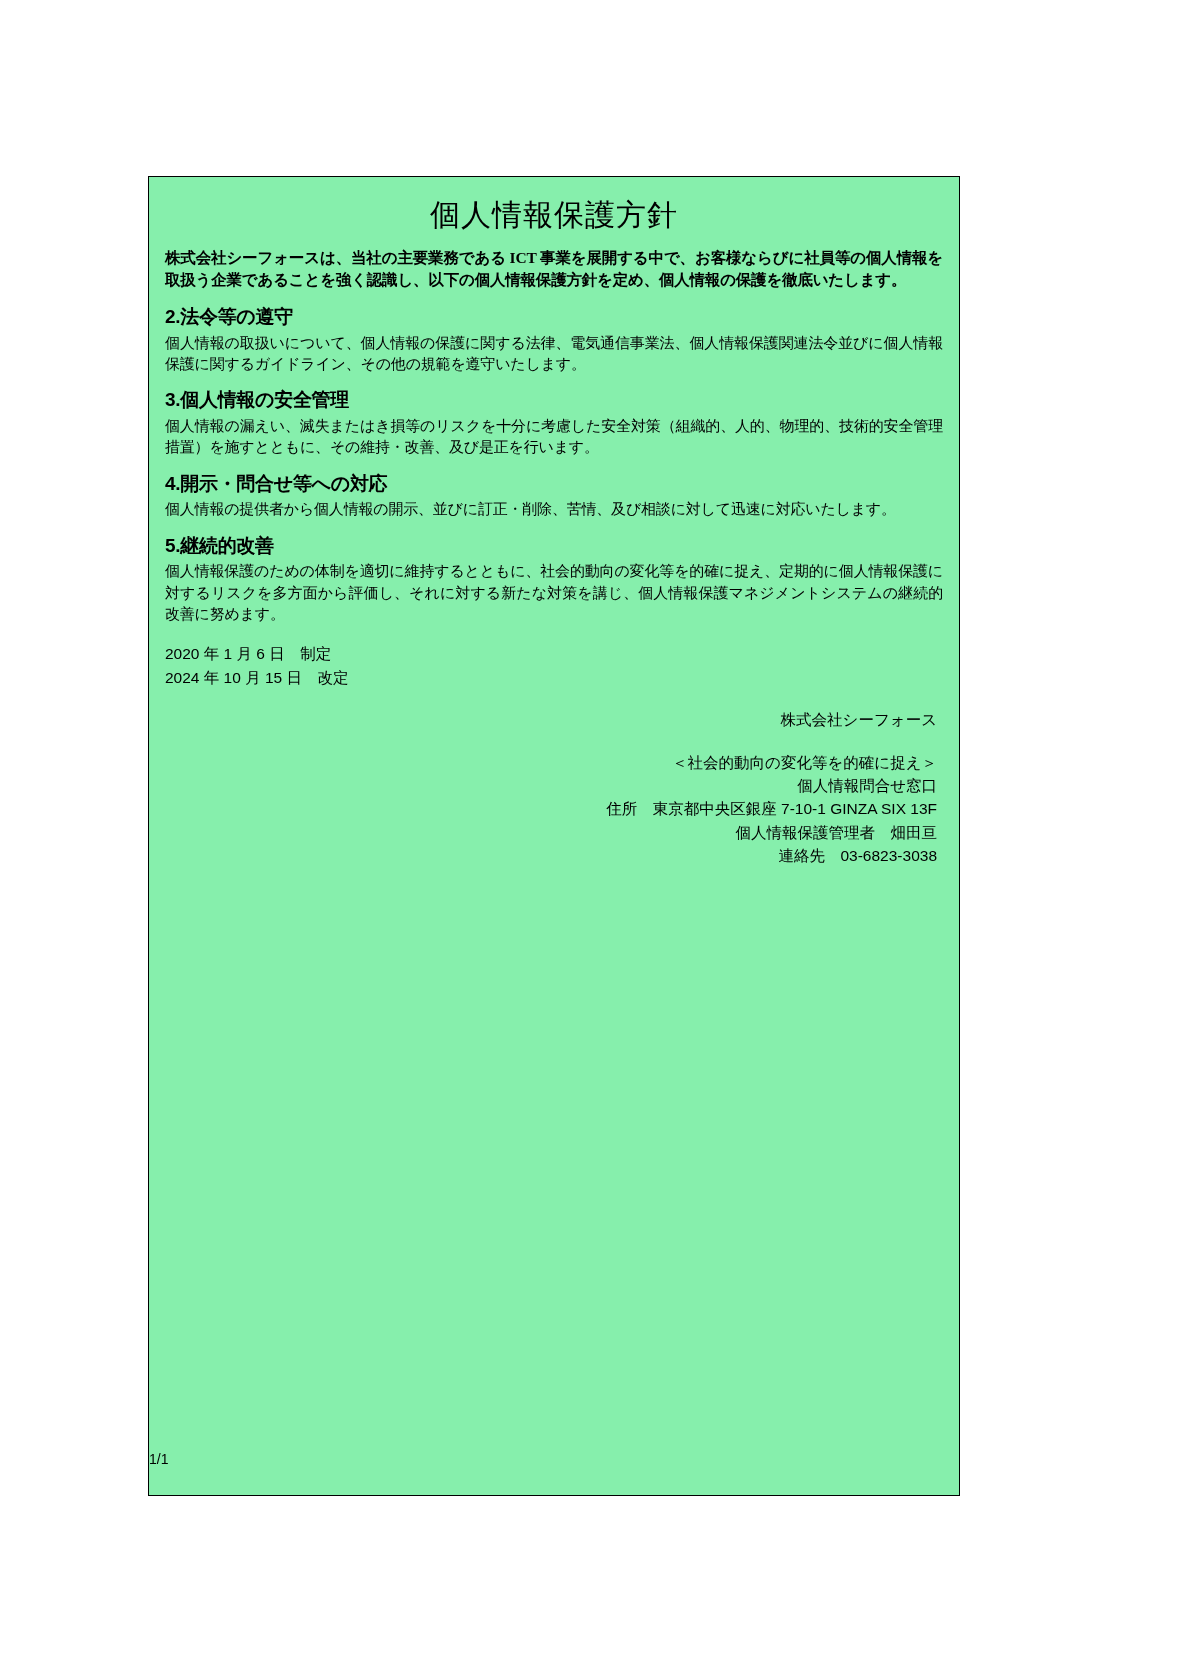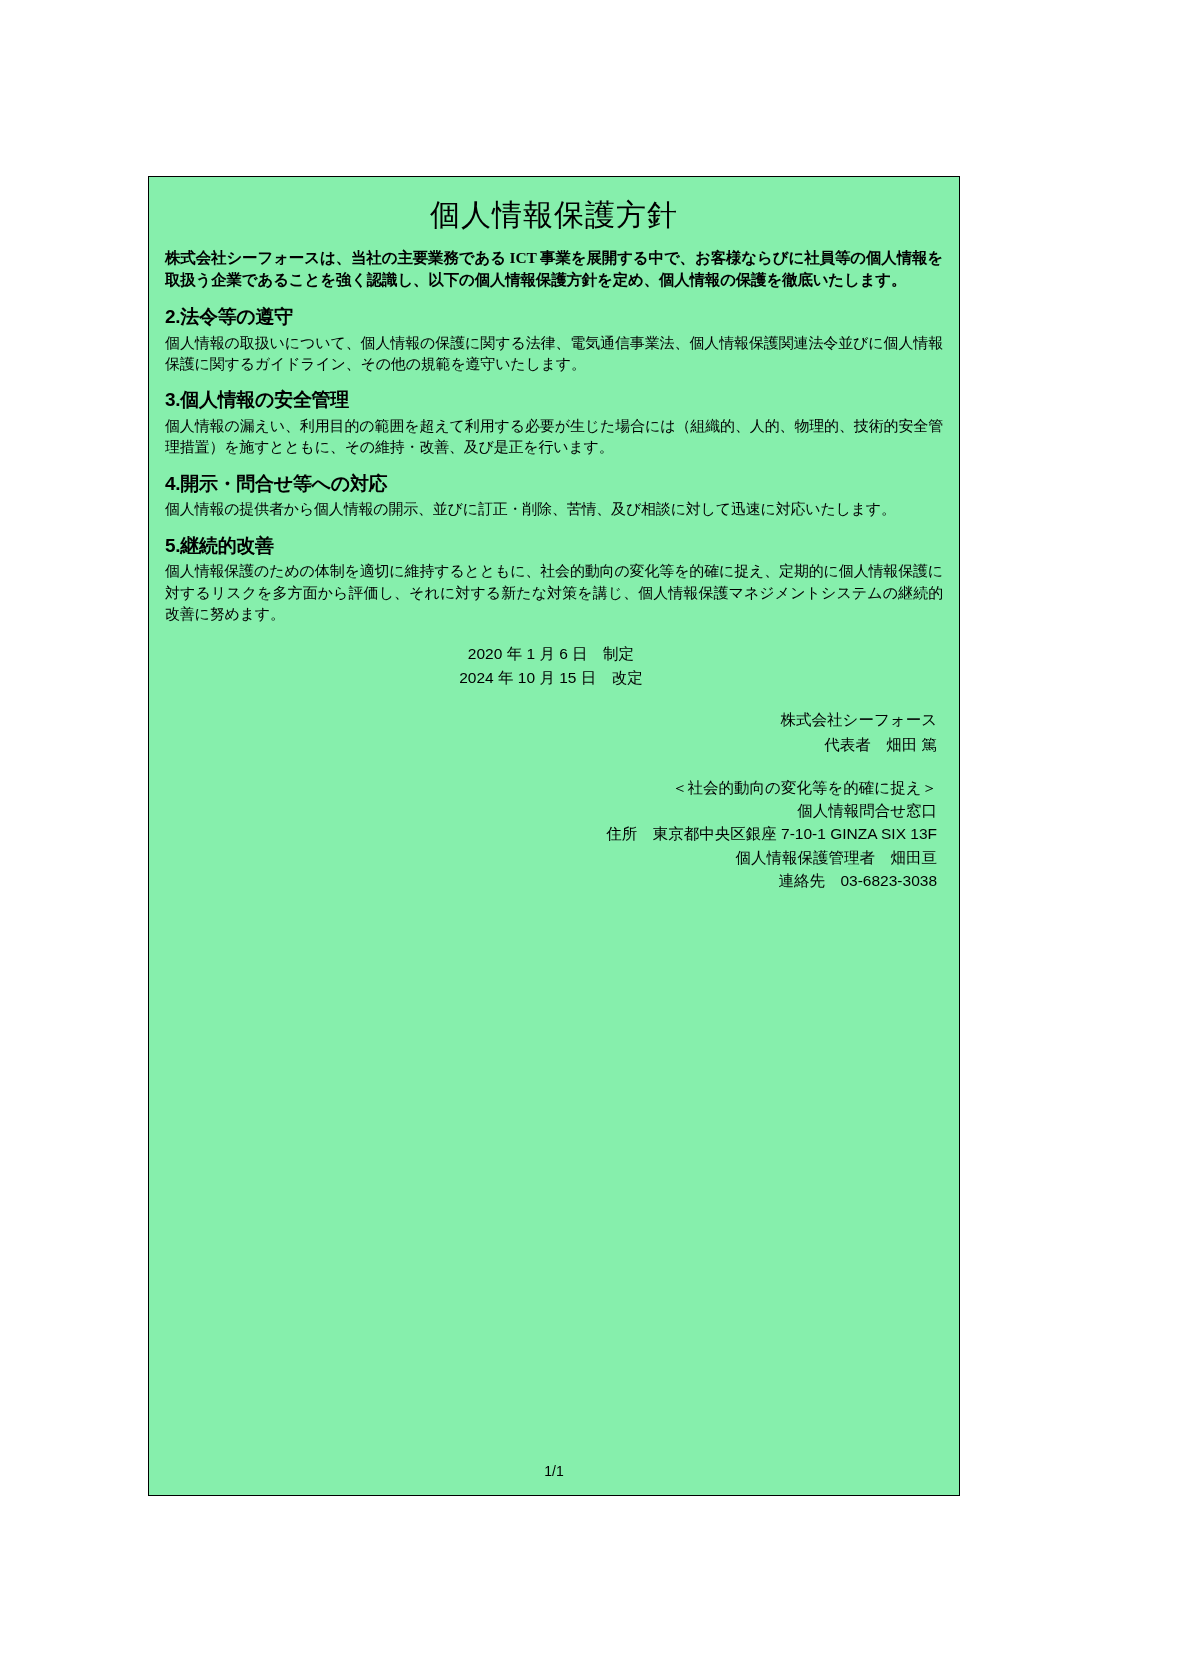--- a/index.html
+++ b/index.html
@@ -60,21 +60,21 @@
   }
   .sec-body {
     font-size: 15px;
     line-height: 1.42;
     letter-spacing: -0.2px;
     margin: 0;
     text-align: justify;
   }
   .signoff {
     margin-top: 18px;
-    text-align: center;
+    text-align: left;
     font-size: 15.5px;
     line-height: 1.55;
     padding-right: 6px;
   }
   .company-block {
     text-align: right;
     font-size: 15.5px;
     line-height: 1.6;
     padding-right: 6px;
   }
@@ -82,22 +82,22 @@
     margin-top: 18px;
     text-align: right;
     font-size: 15.5px;
     line-height: 1.5;
     padding-right: 6px;
   }
   .footer {
     position: absolute;
     left: 0;
     right: 0;
-    bottom: 16px;
-    text-align: center;
+    bottom: 28px;
+    text-align: left;
     font-size: 14px;
   }
   .nowrap { white-space: nowrap; }
 </style>
 </head>
 <body>
 
 <div class="page">
   <div class="page-inner">
 
@@ -106,41 +106,40 @@
     <p class="lead">株式会社シーフォースは、当社の主要業務である ICT 事業を展開する中で、お客様ならびに社員等の個人情報を取扱う企業であることを強く認識し、以下の個人情報保護方針を定め、個人情報の保護を徹底いたします。</p>
 
 
     <div class="section">
       <div class="sec-head">2.法令等の遵守</div>
       <p class="sec-body">個人情報の取扱いについて、個人情報の保護に関する法律、電気通信事業法、個人情報保護関連法令並びに個人情報保護に関するガイドライン、その他の規範を遵守いたします。</p>
     </div>
 
     <div class="section">
       <div class="sec-head">3.個人情報の安全管理</div>
-      <p class="sec-body">個人情報の漏えい、利用目的の範囲を超えて利用する必要が生じた場合には（組織的、人的、物理的、技術的安全管理措置）を施すとともに、その維持・改善、及び是正を行います。</p>
+      <p class="sec-body">個人情報の漏えい、滅失またはき損等のリスクを十分に考慮した安全対策（組織的、人的、物理的、技術的安全管理措置）を施すとともに、その維持・改善、及び是正を行います。</p>
     </div>
 
     <div class="section">
       <div class="sec-head">4.開示・問合せ等への対応</div>
       <p class="sec-body">個人情報の提供者から個人情報の開示、並びに訂正・削除、苦情、及び相談に対して迅速に対応いたします。</p>
     </div>
 
     <div class="section">
       <div class="sec-head">5.継続的改善</div>
       <p class="sec-body">個人情報保護のための体制を適切に維持するとともに、社会的動向の変化等を的確に捉え、定期的に個人情報保護に対するリスクを多方面から評価し、それに対する新たな対策を講じ、個人情報保護マネジメントシステムの継続的改善に努めます。</p>
     </div>
 
     <div class="signoff">
       <div>2020 年 1 月 6 日　制定</div>
       <div>2024 年 10 月 15 日　改定</div>
     </div>
 
     <div class="signoff company-block">
       <div>株式会社シーフォース</div>
-      <div>代表者　畑田 篤</div>
     </div>
 
     <div class="contact-block">
       <div>＜社会的動向の変化等を的確に捉え＞</div>
       <div>個人情報問合せ窓口</div>
       <div class="nowrap">住所　東京都中央区銀座 7-10-1 GINZA SIX 13F</div>
       <div>個人情報保護管理者　畑田亘</div>
       <div>連絡先　03-6823-3038</div>
     </div>
 

